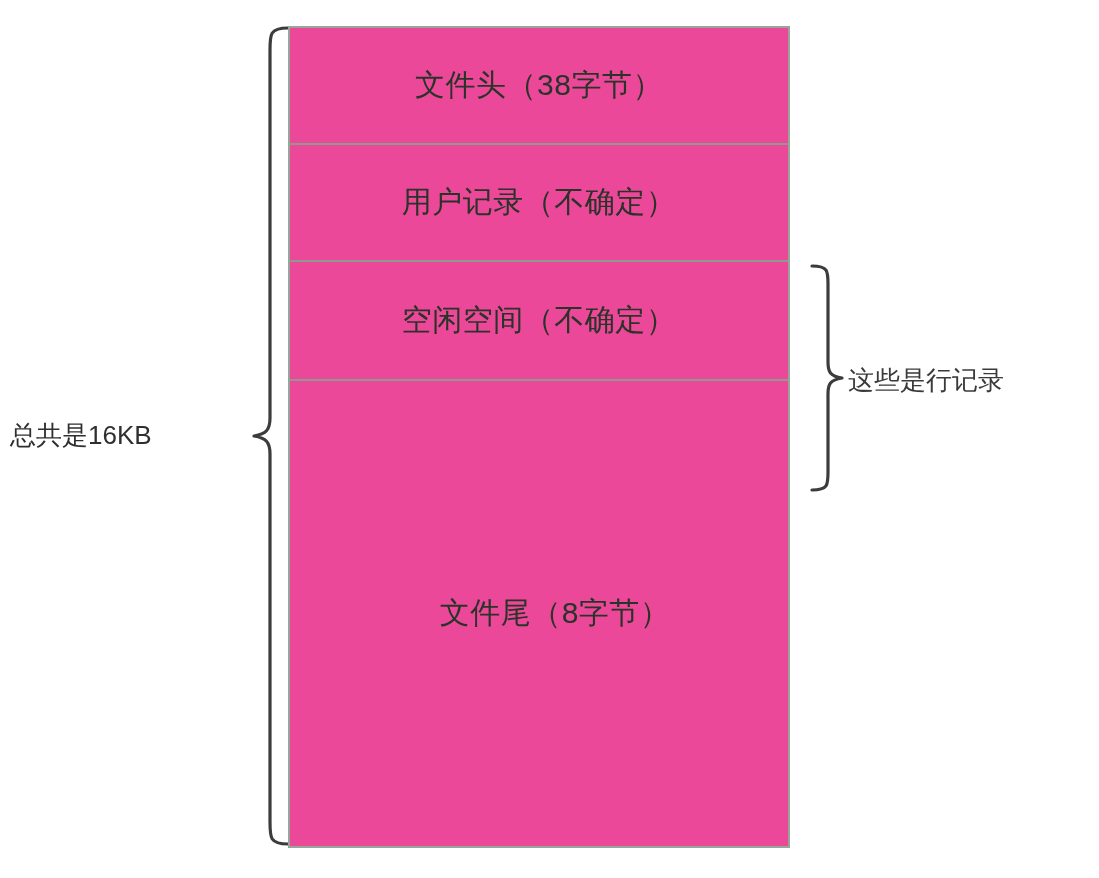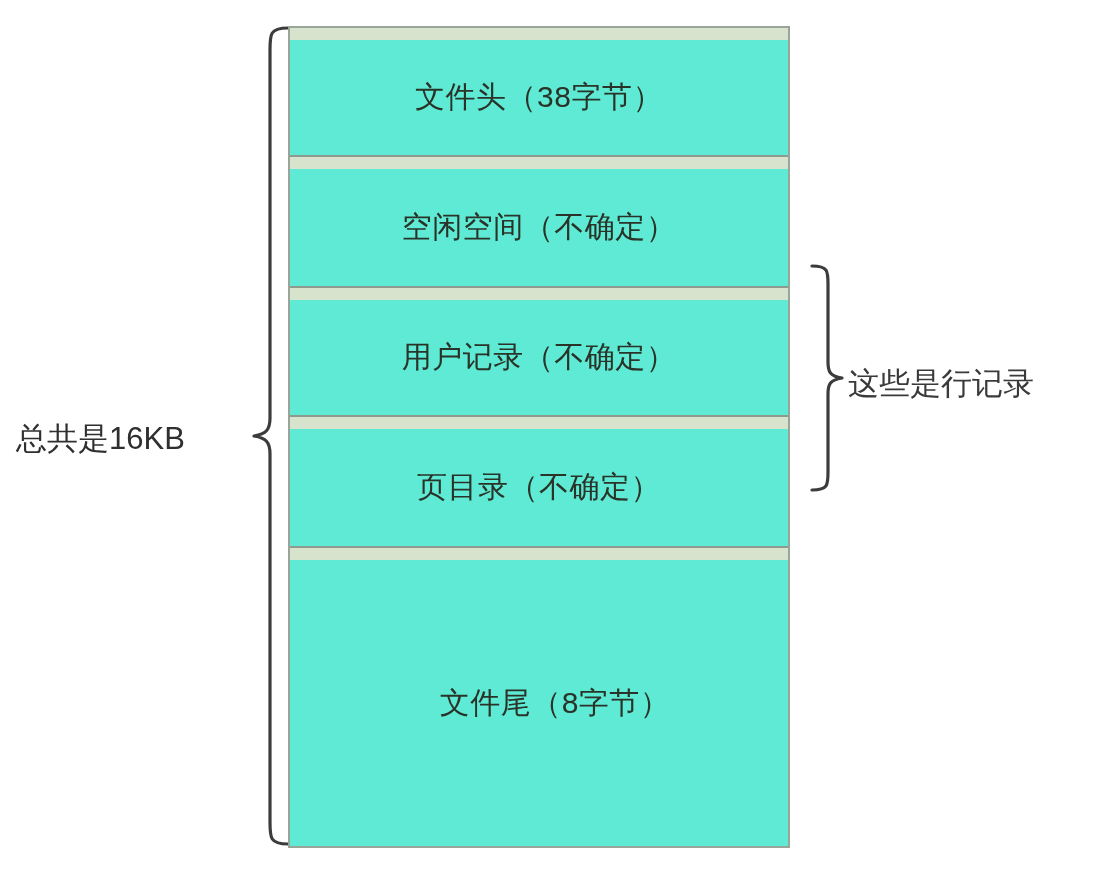--- a/index.html
+++ b/index.html
@@ -30,24 +30,23 @@
     border: 2px solid #9aa59a;
     background: #d7e3cc;
     display: flex;
     flex-direction: column;
   }
   .seg {
     position: relative;
     display: flex;
     align-items: center;
     justify-content: center;
-    background: #5eead4;
+    background: #ec4899;
     border-bottom: 2px solid #8d9a8d;
     box-sizing: border-box;
-    margin-top: 12px;
   }
   .seg:last-child { border-bottom: none; }
 
   .seg-label {
     font-size: 30px;
     letter-spacing: 0.5px;
     color: #2a3328;
     white-space: nowrap;
     text-align: center;
   }
@@ -57,26 +56,26 @@
   .seg-h2 { flex: 0 0 116px; }  
   .seg-h3 { flex: 0 0 117px; }  
   .seg-h4 { flex: 0 0 117px; }  
   .seg-h5 { flex: 0 0 119px; }  
   .seg-h6 { flex: 0 0 119px; }  
   .seg-h7 { flex: 1 1 auto; padding-left: 32px;  }  
 
   
   .annot-text {
     position: absolute;
-    font-size: 31px;
+    font-size: 26px;
     color: #2f2f2f;
     white-space: nowrap;
   }
   #total-size-label {
-    left: 16px;
+    left: 10px;
     top: 418px;
     color: #2f2f2f;
   }
   #row-records-label {
     left: 848px;
     top: 363px;
     color: #3a3a3a;
   }
 
   .brace-svg {
@@ -123,31 +122,28 @@
   <div class="annot-text" id="row-records-label">这些是行记录</div>
 
   <div id="page-stack">
 
     <div class="seg seg-h1">
       <span class="seg-label">文件头（38字节）</span>
     </div>
 
 
 
+    <div class="seg seg-h4">
+      <span class="seg-label">用户记录（不确定）</span>
+    </div>
+
     <div class="seg seg-h5">
       <span class="seg-label">空闲空间（不确定）</span>
     </div>
 
-    <div class="seg seg-h4">
-      <span class="seg-label">用户记录（不确定）</span>
-    </div>
-
-    <div class="seg seg-h6">
-      <span class="seg-label">页目录（不确定）</span>
-    </div>
 
     <div class="seg seg-h7">
       <span class="seg-label">文件尾（8字节）</span>
     </div>
 
   </div>
 
 </div>
 
 </body></html>

